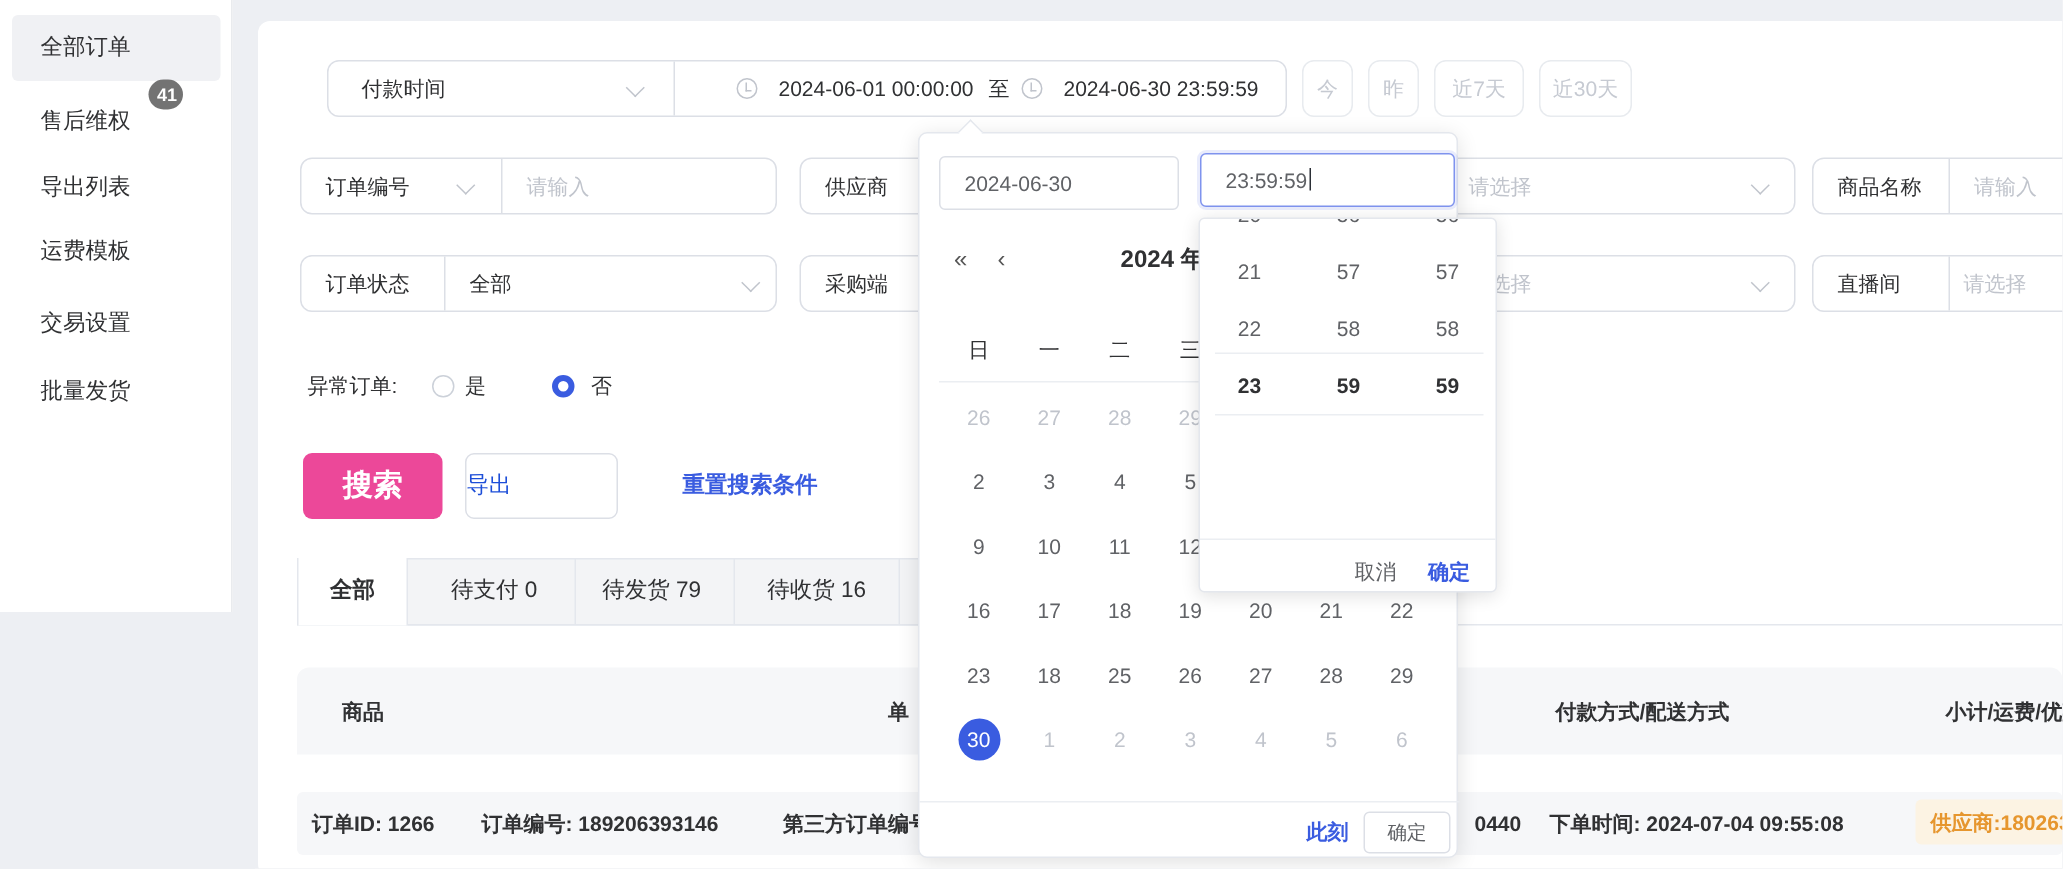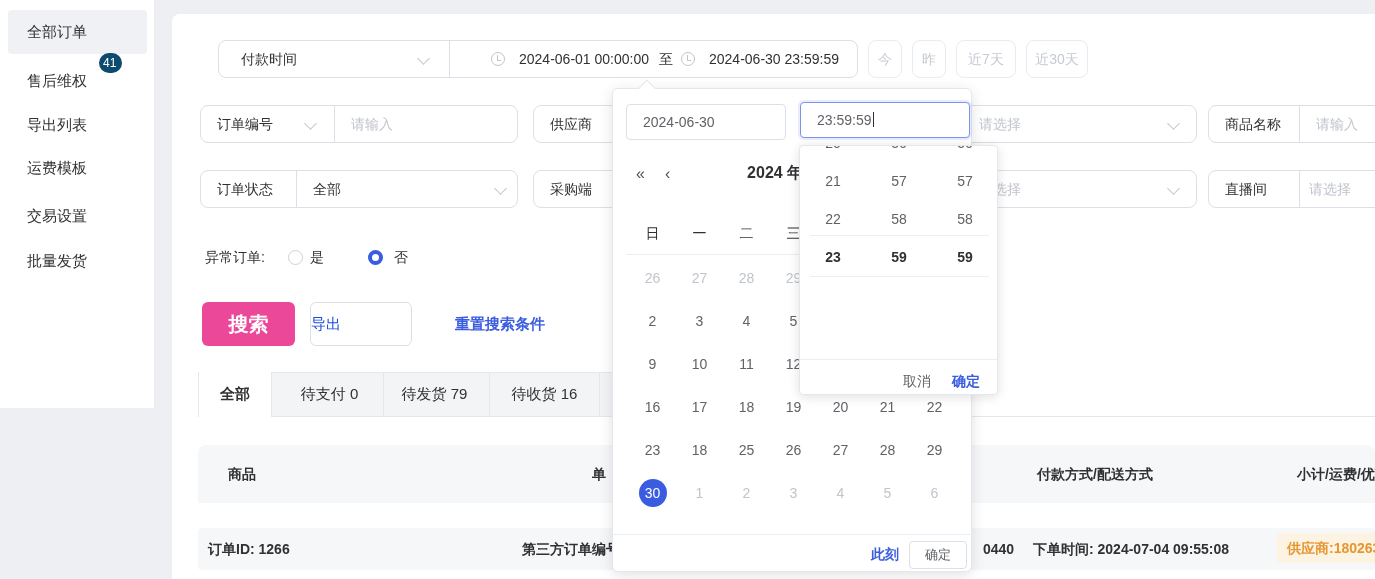--- a/index.html
+++ b/index.html
@@ -5,21 +5,21 @@
   *{box-sizing:border-box;margin:0;padding:0;}
   html,body{background:#edeff3;}
   body{font-family:"Liberation Sans","DejaVu Sans",sans-serif;color:#303133;}
   #root{position:relative;width:1375px;height:579px;overflow:hidden;background:#edeff3;}
   .abs{position:absolute;}
 
   
   #sidebar{left:0;top:0;width:155px;height:408px;background:#fff;border-right:1px solid #e9ebee;padding-left:35px;}
   .side-item{position:absolute;left:27px;height:24px;line-height:24px;font-size:15px;color:#303133;cursor:pointer;}
   #side-active-bg{position:absolute;left:8px;top:10px;width:139px;height:44px;background:#f0f1f4;border-radius:4px;}
-  #side-badge{position:absolute;left:99px;top:53px;min-width:23px;height:20px;border-radius:10px;background:#0c4a6e;color:#fff;font-size:12px;font-weight:normal;text-align:left;line-height:20px;padding:0 4px;}
+  #side-badge{position:absolute;left:99px;top:53px;min-width:23px;height:20px;border-radius:10px;background:#737373;color:#fff;font-size:12px;font-weight:bold;text-align:right;line-height:20px;padding:0 4px;}
 
   
   #card{left:172px;top:14px;width:1210px;height:570px;background:#fff;border-radius:8px;}
 
   
   .fbox{position:absolute;height:38px;border:1px solid #dcdfe6;border-radius:8px;background:#fff;}
   .flabel{position:absolute;top:0;height:36px;line-height:36px;font-size:14px;color:#303133;white-space:nowrap;}
   .fval{position:absolute;top:0;height:36px;line-height:36px;font-size:14px;color:#303133;white-space:nowrap;}
   .ph{color:#c0c4cc;}
   .vdiv{position:absolute;top:0;width:1px;height:36px;background:#dcdfe6;}
@@ -163,20 +163,21 @@
 
   <div id="thead">
     <span class="th" style="left:30px;">商品</span>
     <span class="th" style="left:394px;">单</span>
     <span class="th" style="left:839px;">付款方式/配送方式</span>
     <span class="th" style="left:1099px;">小计/运费/优惠</span>
   </div>
 
   <div id="orderrow">
     <span class="ocell" style="left:10px;">订单ID: 1266</span>
+    <span class="ocell" style="left:123px;">订单编号: 189206393146</span>
     <span class="ocell" style="left:324px;">第三方订单编号:</span>
     <span class="ocell" style="left:785px;">0440</span>
     <span class="ocell" style="left:835px;">下单时间: 2024-07-04 09:55:08</span>
   </div>
   <div id="supplier-tag">供应商:180263</div>
 
   <div id="popup">
     <div id="pop-arrow"></div>
     <div class="pinput" style="left:13px;top:15px;width:160px;">2024-06-30</div>
     <div class="pinput" id="ptime" style="left:187px;top:13px;width:170px;">

